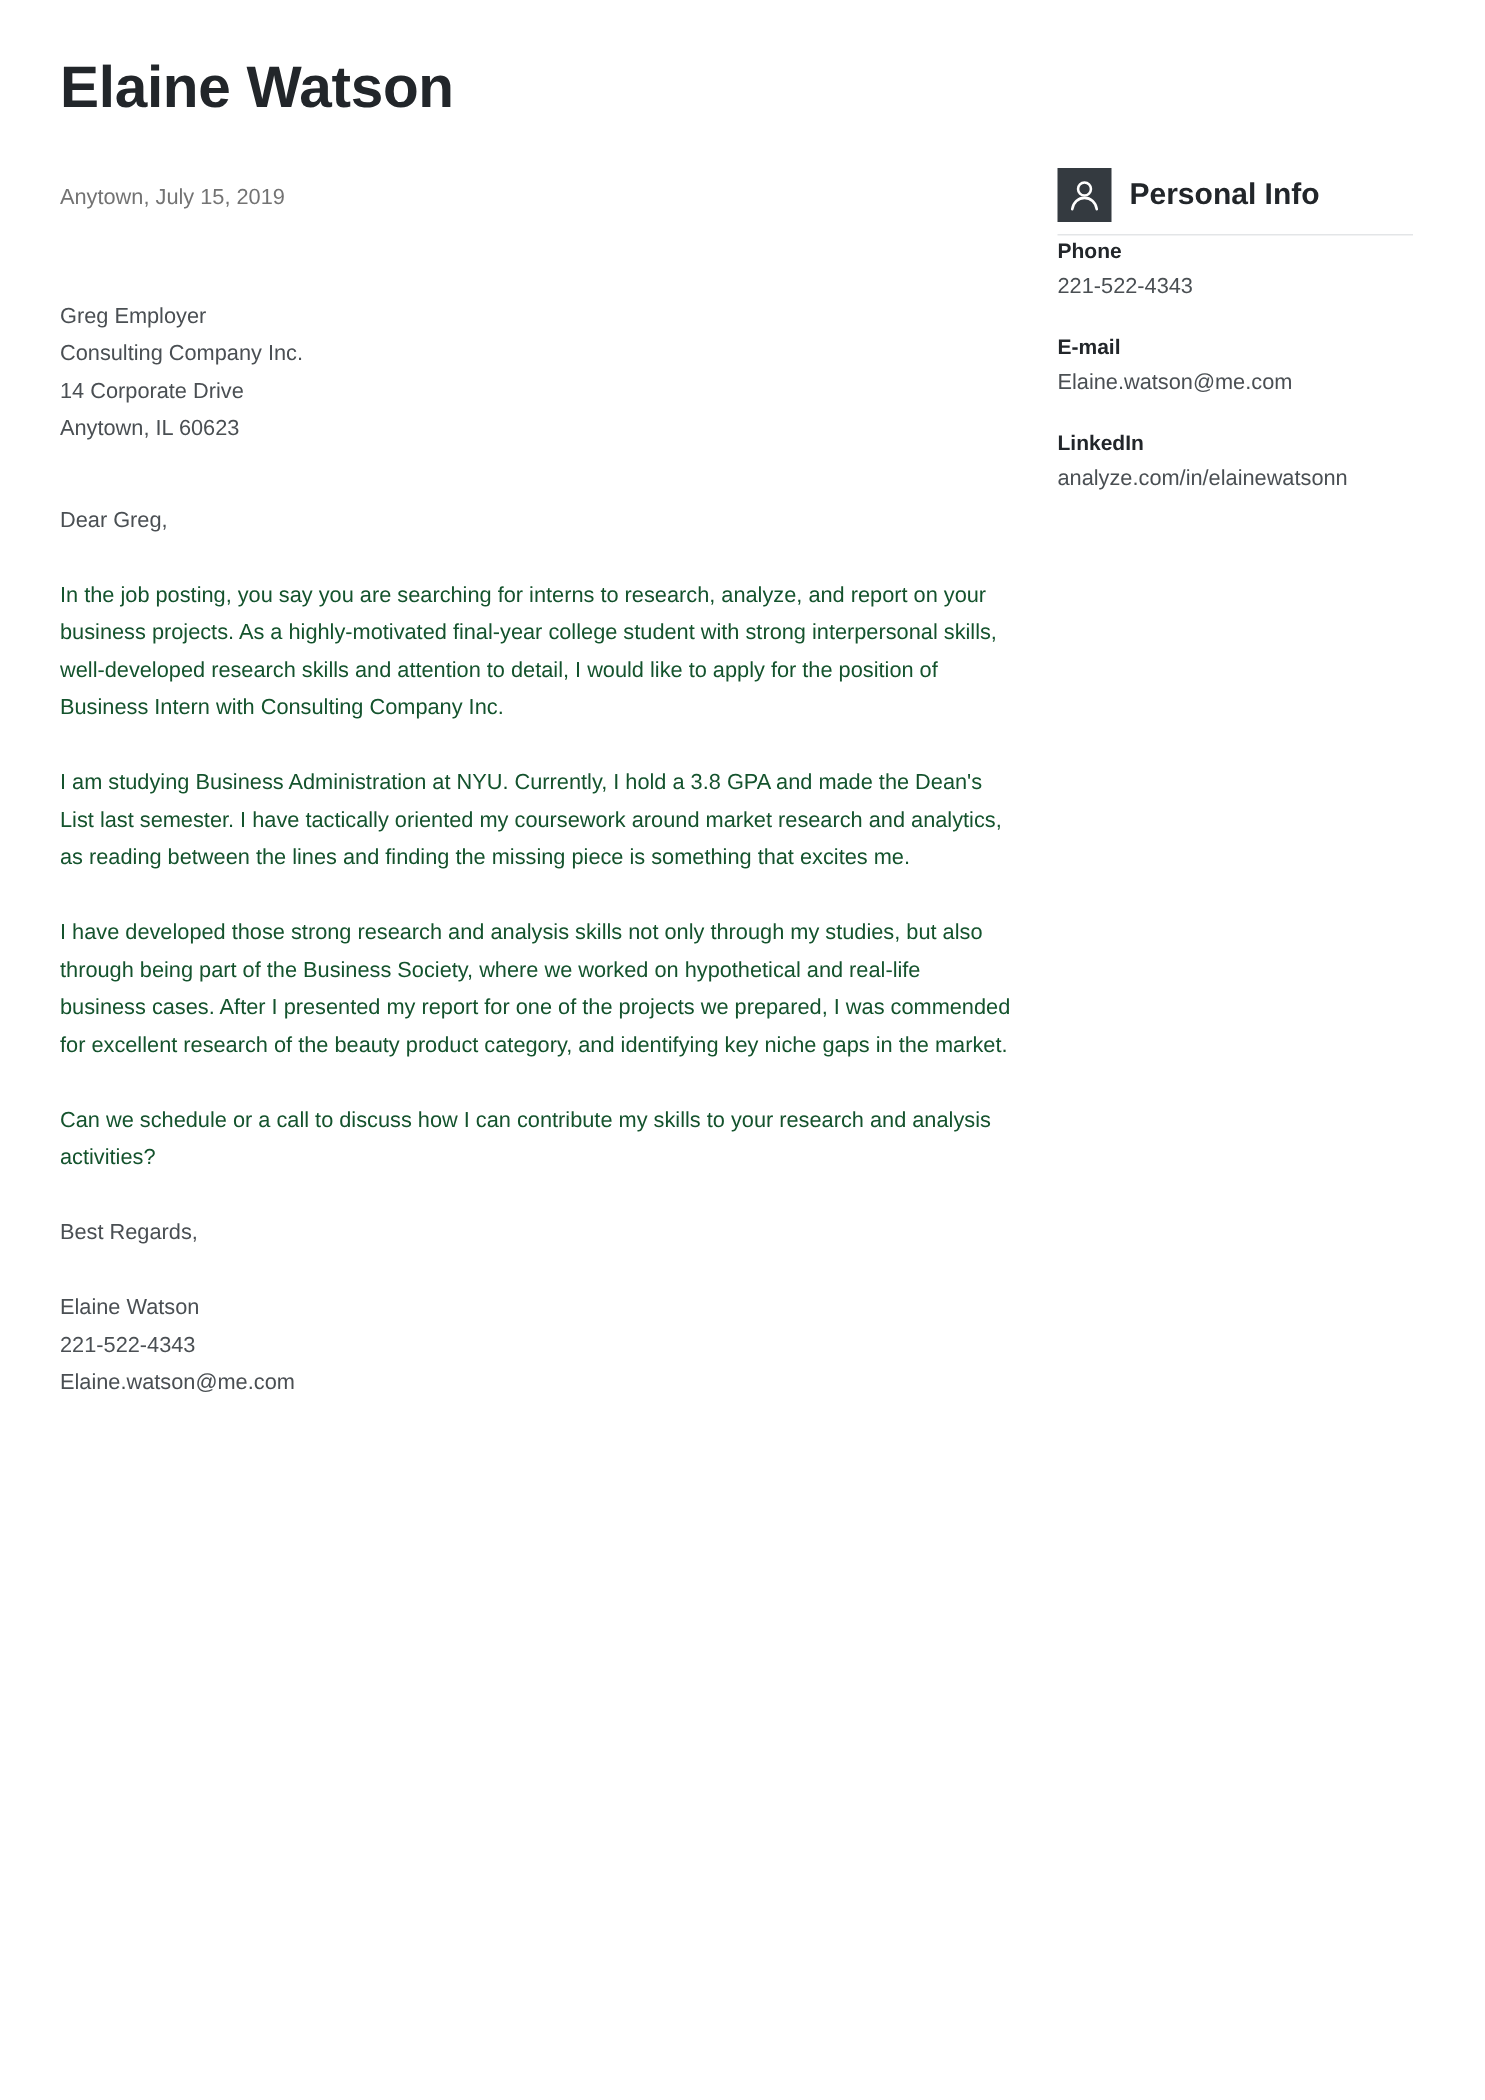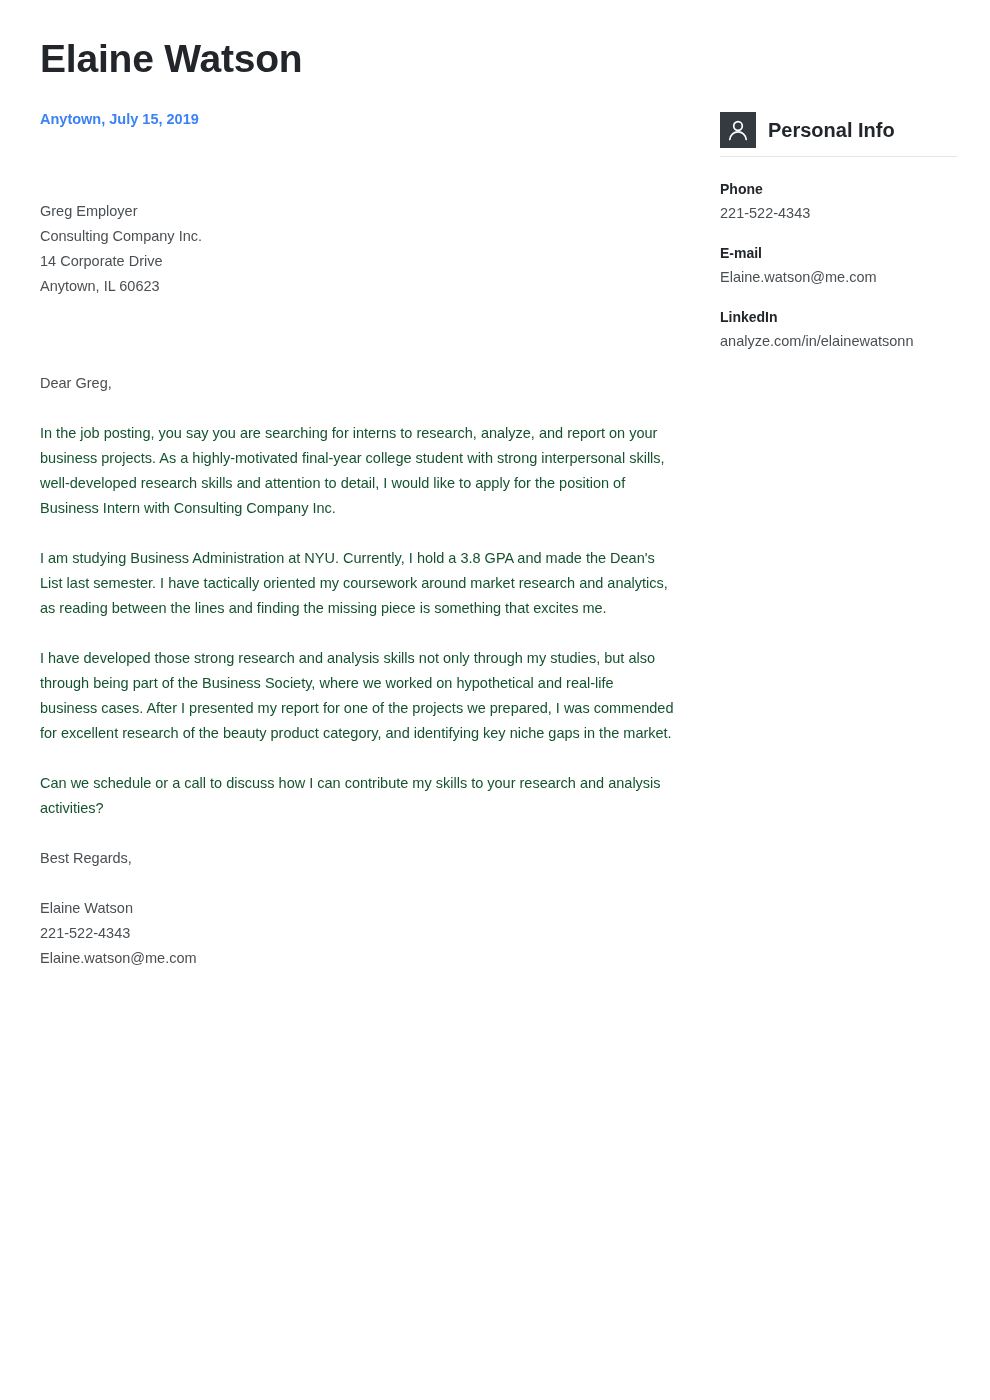--- a/index.html
+++ b/index.html
@@ -34,37 +34,36 @@
     margin: 0;
     font-size: 39px;
     line-height: 46px;
     font-weight: bold;
     color: #22262a;
     letter-spacing: -0.2px;
   }
   .date-line {
     position: absolute;
     left: 40px;
-    top: 109px;
+    top: 122px;
     font-size: 14.5px;
     line-height: 20px;
-    color: #3b82f6;
-    font-weight: bold;
+    color: #737373;
   }
 
   
   .letter-body {
     position: absolute;
     left: 40px;
     top: 199px;
     width: 634px;
   }
 
   .address-block {
-    margin: 0 0 72px 0;
+    margin: 0 0 36px 0;
   }
   .address-line {
     font-size: 14.5px;
     line-height: 25px;
     color: #4a4f53;
   }
 
   .salutation {
     font-size: 14.5px;
     line-height: 25px;
@@ -92,21 +91,21 @@
   }
   .signature-line {
     font-size: 14.5px;
     line-height: 25px;
     color: #4a4f53;
   }
 
   
   .sidebar {
     position: absolute;
-    left: 720px;
+    left: 705px;
     top: 112px;
     width: 237px;
   }
 
   .sidebar-heading-row {
     display: flex;
     align-items: center;
     gap: 12px;
     padding-bottom: 8px;
     border-bottom: 1px solid #e3e5e7;
@@ -127,21 +126,20 @@
 
   .sidebar-heading {
     margin: 0;
     font-size: 20px;
     line-height: 26px;
     font-weight: bold;
     color: #22262a;
   }
 
   .info-list {
-    margin-top: 22px;
   }
   .info-item {
     margin-bottom: 20px;
   }
   .info-item:last-child {
     margin-bottom: 0;
   }
   .info-label {
     font-size: 14px;
     line-height: 20px;

